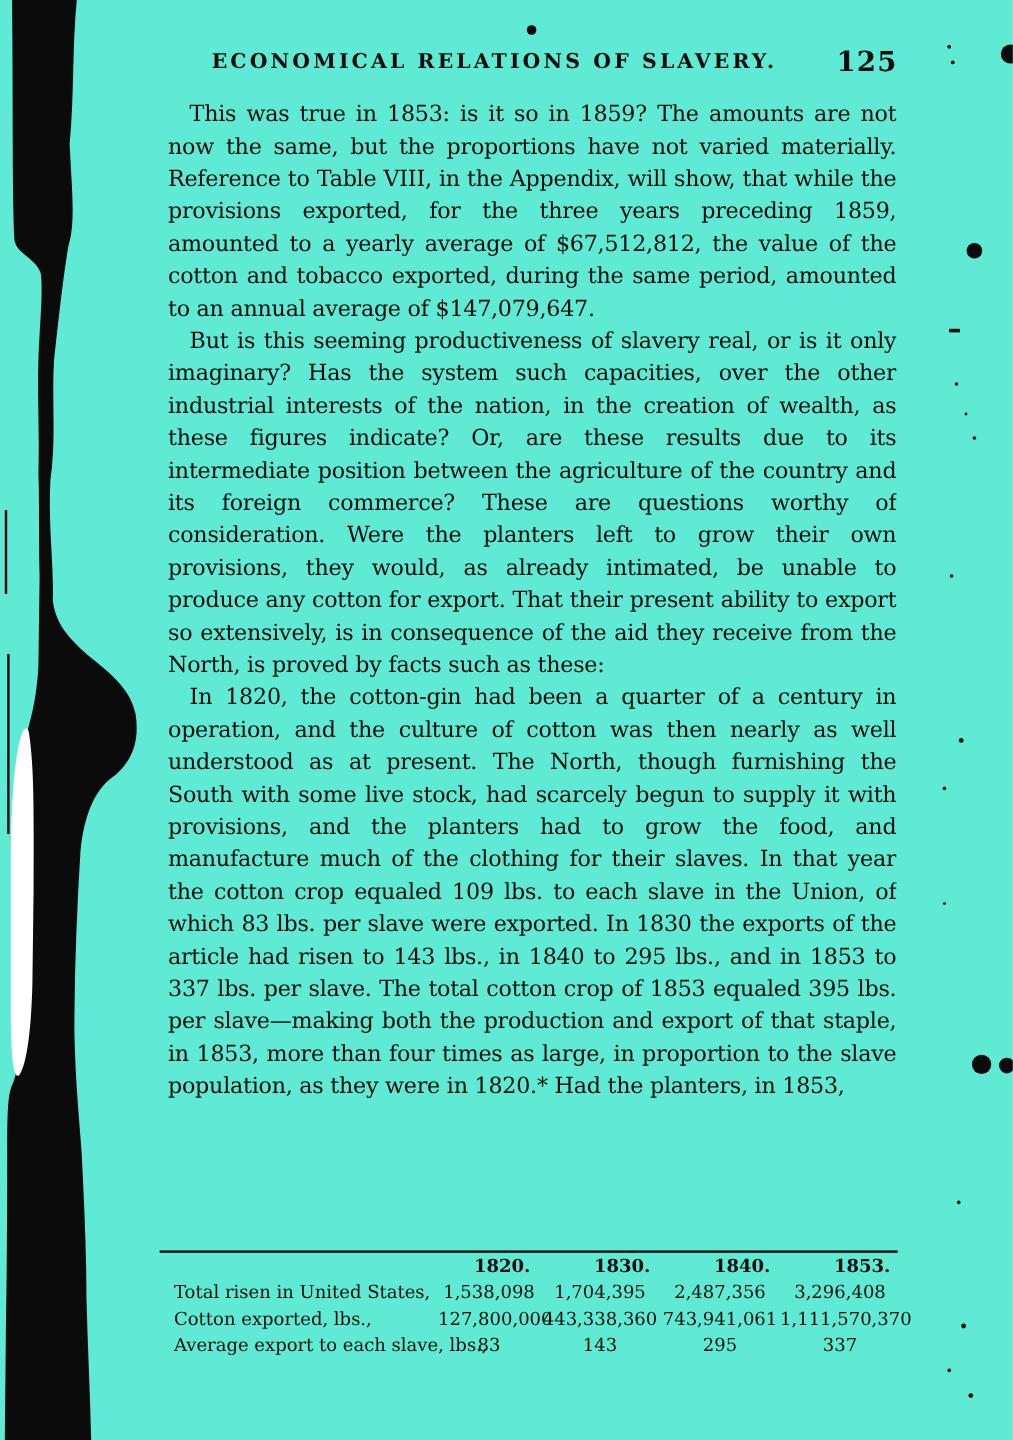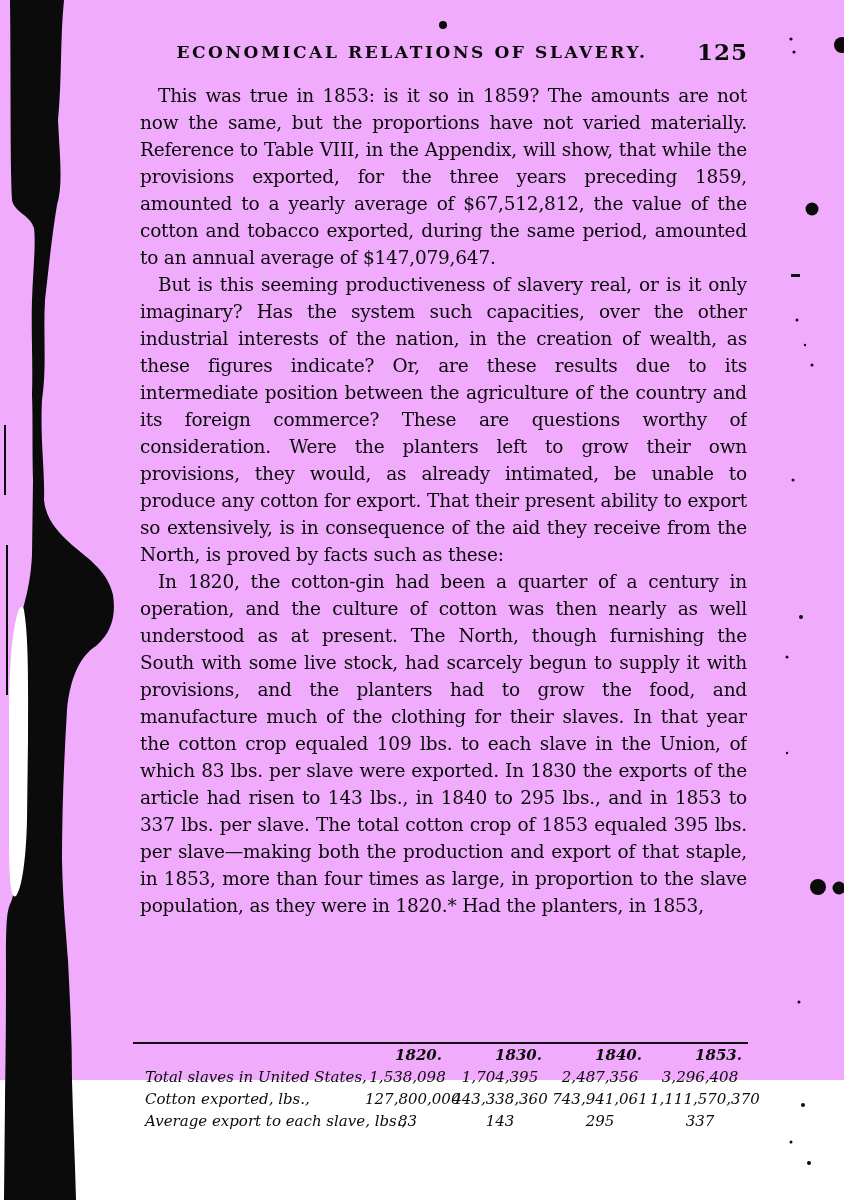--- a/index.html
+++ b/index.html
@@ -4,21 +4,21 @@
 <style>
   html,body{margin:0;padding:0;}
   body{
     width:844px;height:1200px;
     background:#ffffff;
     position:relative;
     overflow:hidden;
     font-family:"DejaVu Serif", serif;
     color:#0b0b0b;
   }
-  .page{position:absolute;inset:0;width:844px;height:1080px;background:#f0abfc;}
+  .page{position:absolute;inset:0;width:844px;height:1200px;background:#5eead4;}
 
   
   .gutter-svg{position:absolute;left:0;top:0;}
   .specks-svg{position:absolute;left:0;top:0;pointer-events:none;}
 
   
   .running-head{
     position:absolute;left:140px;top:38px;width:608px;height:30px;
   }
   .head-title{
@@ -56,21 +56,21 @@
     border-collapse:collapse;table-layout:fixed;
     width:620px;margin:0;
   }
   table.footnote-table col.c-label{width:235px;}
   table.footnote-table col.c1{width:85px;}
   table.footnote-table col.c2{width:100px;}
   table.footnote-table col.c3{width:100px;}
   table.footnote-table col.c4{width:100px;}
   table.footnote-table td,table.footnote-table th{
     padding:0;border:none;height:22px;vertical-align:bottom;
-    font-weight:normal;white-space:nowrap;font-style:italic;
+    font-weight:normal;white-space:nowrap;
   }
   table.footnote-table td.lbl{text-align:left;padding-left:15px;}
   table.footnote-table td.num{text-align:center;}
   table.footnote-table th.year{text-align:right;font-weight:bold;padding-right:8px;}
 </style>
 </head>
 <body>
 
 <div class="page">
 
@@ -162,21 +162,21 @@
       </colgroup>
       <tbody>
           <tr>
         <th></th>
         <th class="year">1820.</th>
         <th class="year">1830.</th>
         <th class="year">1840.</th>
         <th class="year">1853.</th>
       </tr>
       <tr>
-        <td class="lbl">Total slaves in United States,</td>
+        <td class="lbl">Total risen in United States,</td>
         <td class="num">1,538,098</td>
         <td class="num">1,704,395</td>
         <td class="num">2,487,356</td>
         <td class="num">3,296,408</td>
       </tr>
       <tr>
         <td class="lbl">Cotton exported, lbs.,</td>
         <td class="num">127,800,000</td>
         <td class="num">443,338,360</td>
         <td class="num">743,941,061</td>

